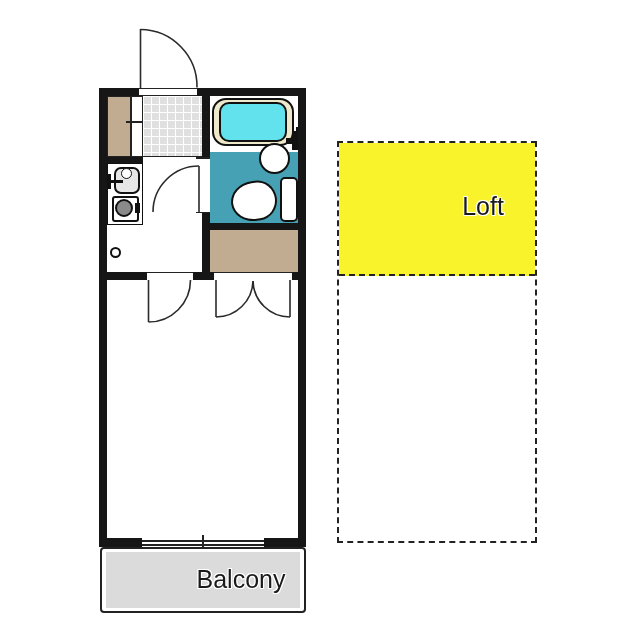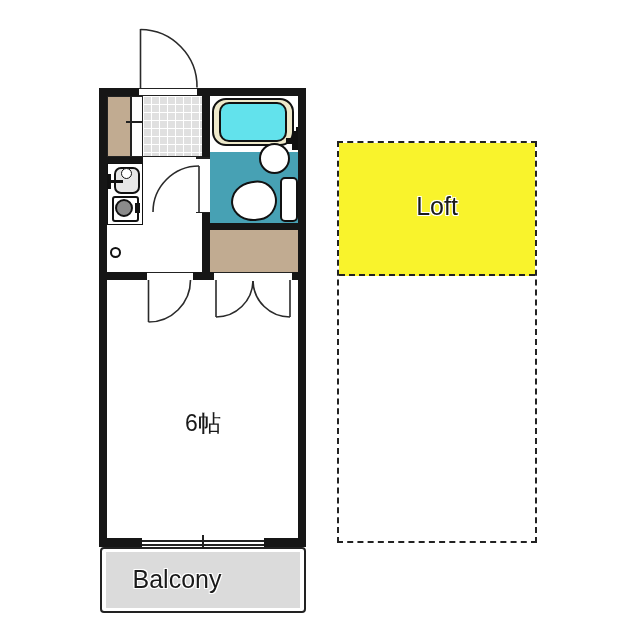--- a/index.html
+++ b/index.html
@@ -1,21 +1,21 @@
 <!DOCTYPE html>
 <html style="--wall: #161616; --line: #2a2a2a; --loft-yellow: #F9F32C; --bath-teal: #47A1B4; --tub-cyan: #62E2EC; --tub-rim: #EEE9CA; --closet-tan: #C1AB91; --balcony-gray: #DBDBDB; --tile-gray: #E0E0E0; --burner-gray: #8A8A8A; --sink-gray: #E6E6E6;"><head>
 <meta charset="utf-8">
 <style>
   html,body{margin:0;padding:0;background:#fff;}
   .canvas{position:relative;width:640px;height:640px;background:#fff;overflow:hidden;
           font-family:"Liberation Sans", sans-serif;color:#1a1a1a;}
   .abs{position:absolute;box-sizing:border-box;}
   .wall{position:absolute;background:var(--wall,#161616);}
   .halo{text-shadow:-1px -1px 0 #fff,1px -1px 0 #fff,-1px 1px 0 #fff,1px 1px 0 #fff,0 0 2px #fff;}
-  .label{position:absolute;text-align:center;line-height:1.1;}
+  .label{position:absolute;text-align:center;line-height:1.1;padding-left:46px;}
   svg.doors{position:absolute;left:0;top:0;pointer-events:none;}
   .tile{background-color:var(--tile-gray,#E0E0E0);
         background-image:linear-gradient(#fff 1px,transparent 1px),
                          linear-gradient(90deg,#fff 1px,transparent 1px);
         background-size:8px 8px;}
 </style>
 </head>
 <body>
 
 <div class="canvas">
@@ -84,30 +84,29 @@
   <div class="abs" style="left:196px;top:157px;width:14px;height:1.5px;background:#222;"></div>
   <div class="abs" style="left:196px;top:211.5px;width:14px;height:1.5px;background:#222;"></div>
 
   <div class="abs" style="left:142px;top:538px;width:122px;height:9px;background:#fff;"></div>
   <div class="abs" style="left:142px;top:540px;width:122px;height:1.5px;background:#222;"></div>
   <div class="abs" style="left:142px;top:544px;width:122px;height:1.5px;background:#222;"></div>
   <div class="abs" style="left:202px;top:535px;width:1.5px;height:14px;background:#222;"></div>
 
   <div class="abs" style="left:100px;top:547px;width:206px;height:66px;border:2px solid #222;border-radius:4px;background:#fff;"></div>
   <div class="abs" style="left:106px;top:552px;width:194px;height:56px;background:var(--balcony-gray,#DBDBDB);"></div>
-  <div class="label halo" style="left:88px;top:566px;width:178px;font-size:25px;">Balcony</div>
+  <div class="label halo" style="left:106px;top:566px;width:178px;font-size:25px;">Balcony</div>
 
   <svg class="doors" width="640" height="640" viewBox="0 0 640 640" fill="none" stroke="#2a2a2a" stroke-width="1.6">
     <path d="M140.5 29 L140.5 88"></path>
     <path d="M140.5 29.5 A57 57 0 0 1 197 87.5"></path>
     <path d="M199 166 L199 212"></path>
     <path d="M199 166 A46 46 0 0 0 153 212"></path>
     <path d="M148.5 280 L148.5 322"></path>
     <path d="M148.5 322 A42 42 0 0 0 190.5 280"></path>
     <path d="M216 280 L216 317"></path>
     <path d="M216 317 A37 37 0 0 0 253 281"></path>
     <path d="M290 280 L290 317"></path>
     <path d="M290 317 A37 37 0 0 1 253 281"></path>
   </svg>
 
-  <div class="label halo" style="left:123px;top:411px;width:160px;font-size:23px;">6帖</div>
 
 </div>
 
 </body></html>

